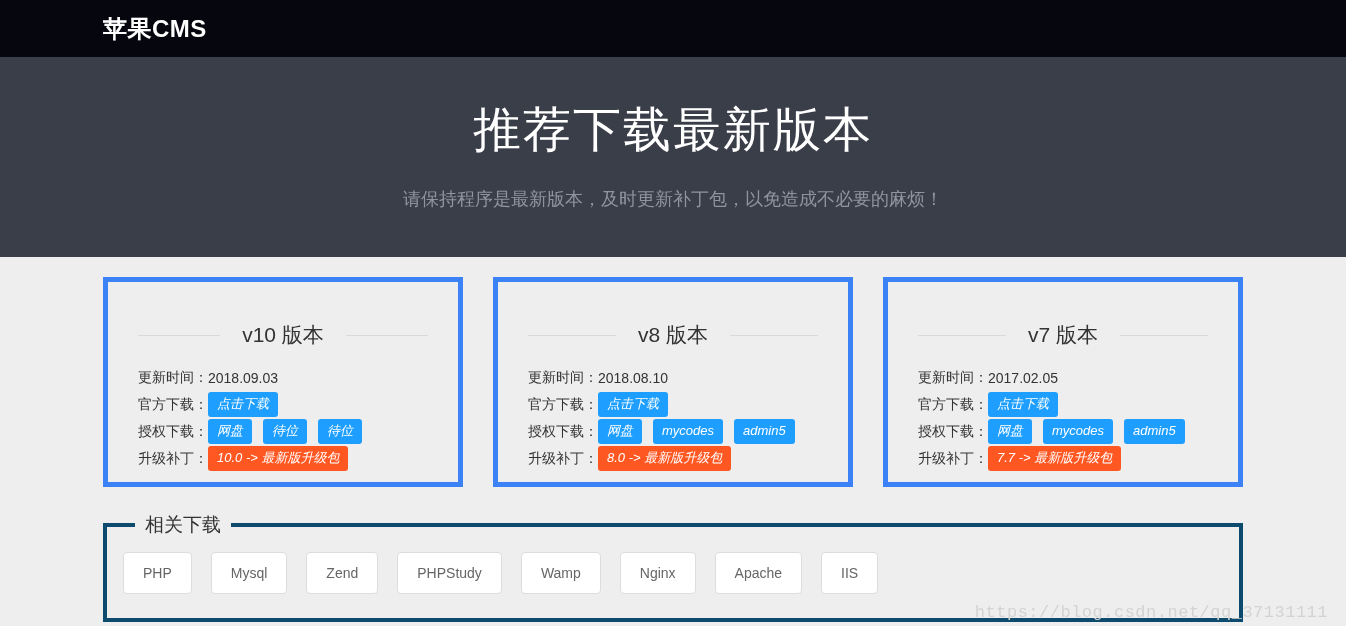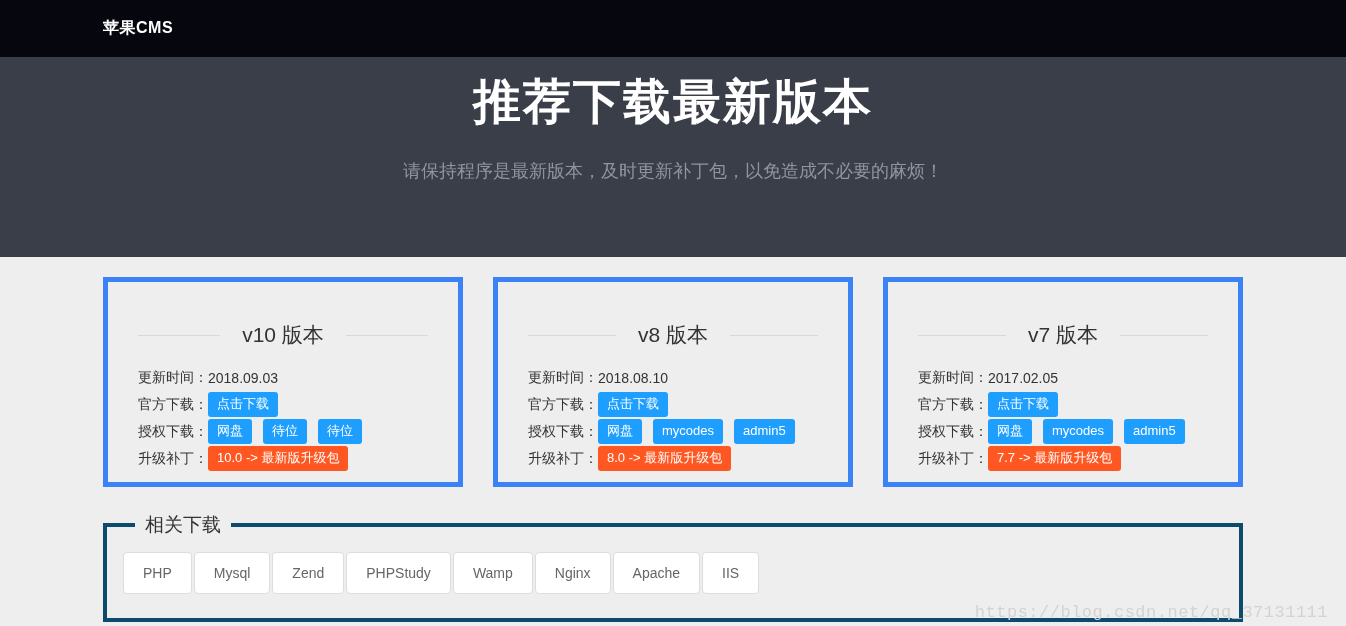--- a/index.html
+++ b/index.html
@@ -22,38 +22,38 @@
   .container { width: 1140px; margin: 0 auto; }
 
   
   .navbar {
     height: 57px;
     background: var(--navbar-bg, #06060f);
     display: flex; align-items: center;
   }
   .nav-inner { display: flex; align-items: center; justify-content: space-between; }
   .brand {
-    color: #ffffff; font-size: 16px; font-weight: 600;
+    color: #ffffff; font-size: 24px; font-weight: 600;
     letter-spacing: 0.5px; cursor: pointer;
   }
   .nav-links { display: flex; list-style: none; margin: 0; padding: 0; }
   .nav-links li {
     width: 112px; text-align: center;
     color: #b6bac1; font-size: 15px; cursor: pointer;
   }
 
   
   .hero {
     height: 200px;
     background: var(--hero-bg, #3a3e49);
     text-align: center;
   }
   .hero-title {
-    margin: 0; padding-top: 16px;
-    font-size: 48px; font-weight: 700; letter-spacing: 2px;
+    margin: 0; padding-top: 44px;
+    font-size: 48px; font-weight: 400; letter-spacing: 2px;
     color: #ffffff; line-height: 1.2;
   }
   .hero-subtitle {
     margin: 28px 0 0 0;
     font-size: 18px; color: #8f959e;
   }
 
   
   .cards-row {
     display: flex; justify-content: space-between;
@@ -77,35 +77,36 @@
     height: 27px; font-size: 14px; color: #333;
   }
   .row-label { white-space: nowrap; }
   .btn-group { display: flex; align-items: center; gap: 11px; }
   .btn {
     display: inline-block; color: #ffffff;
     font-size: 13px; line-height: 1.25;
     padding: 4px 9px; border-radius: 3px;
     border: none; cursor: pointer; white-space: nowrap;
     font-family: inherit;
+    font-style: italic;
   }
   .btn-blue { background: var(--accent-blue, #1E9FFF); }
   .btn-orange { background: var(--accent-orange, #FF5722); text-align: right; }
 
   
   .related {
     width: 1140px; margin: 25px auto 0;
     border: 4px solid #0c4a6e;
     padding: 14px 16px 24px 16px;
   }
   .related legend {
     font-size: 19px; color: #333;
     margin-left: 12px; padding: 0 10px;
   }
-  .related-buttons { display: flex; gap: 2px; }
+  .related-buttons { display: flex; gap: 19px; }
   .related-btn {
     background: #ffffff; border: 1px solid #dddddd;
     border-radius: 4px; padding: 12px 19px;
     font-size: 14px; color: #666666;
     cursor: pointer; font-family: inherit; white-space: nowrap;
   }
 
   
   .watermark {
     position: absolute; right: 18px; bottom: 4px;

